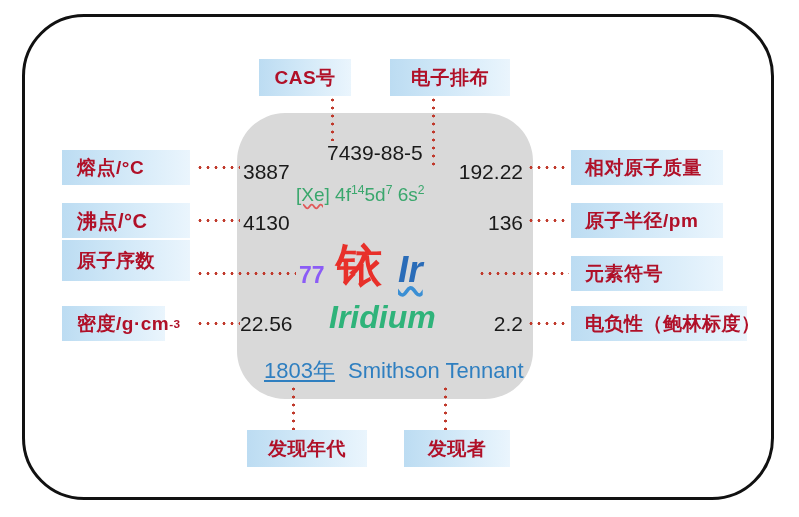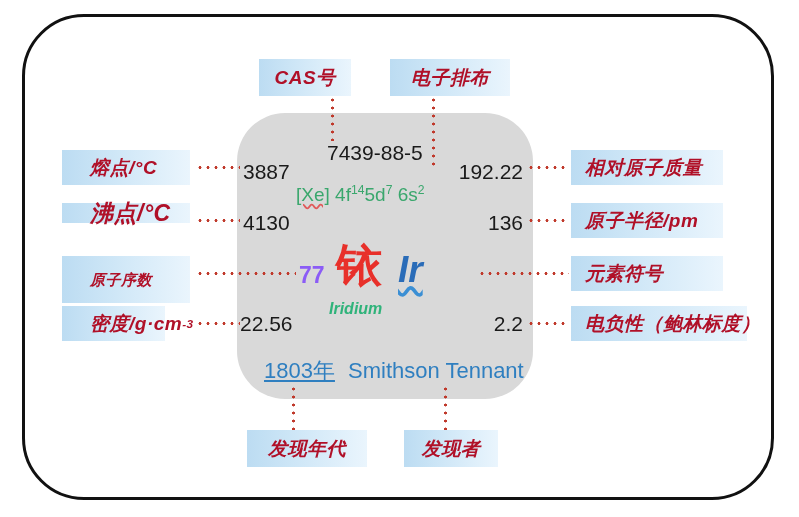--- a/index.html
+++ b/index.html
@@ -46,23 +46,22 @@
     position: absolute;
     box-sizing: border-box;
     background: linear-gradient(to right, #bcdcf2 0%, #cfe7f7 42%, #eaf5fd 100%);
     color: #b01028;
     font-weight: bold;
     display: flex;
     align-items: center;
     line-height: 1;
     white-space: nowrap;
     letter-spacing: 0.5px;
-    font-style: italic;
-  }
-  .callout.left  { justify-content: flex-start; padding-left: 28px; }
+  }
+  .callout.left  { justify-content: flex-start; padding-left: 15px; }
   .callout.right { justify-content: flex-start; padding-left: 14px; }
   .callout.center{ justify-content: center; }
   .callout .sup {
     font-size: 0.62em;
     vertical-align: super;
     line-height: 0;
   }
 
   
   .dots-h {
@@ -138,21 +137,21 @@
     font-size: 37px;
     font-weight: bold;
     line-height: 1;
     text-decoration: underline wavy #3b8fd4;
     text-underline-offset: 4px;
     font-style: italic;
   }
   .en-name {
     position: absolute;
     color: #2fb37a;
-    font-size: 16px;
+    font-size: 32px;
     font-weight: bold;
     font-style: italic;
     line-height: 1;
   }
   .disc-year, .disc-person {
     position: absolute;
     color: #2f7fc0;
     font-size: 22px;
     line-height: 1;
     white-space: nowrap;
@@ -175,26 +174,26 @@
   <div class="callout center" style="left:390px; top:59px; width:120px; height:37px; font-size:19px;">
     <span>电子排布</span>
   </div>
   <div class="dots-v" style="left:432px; top:96px; height:74px;"></div>
 
   <div class="callout left" style="left:62px; top:150px; width:128px; height:35px; font-size:19px;">
     <span>熔点/°C</span>
   </div>
   <div class="dots-h" style="left:196px; top:166px; width:44px;"></div>
 
-  <div class="callout left" style="left:62px; top:203px; width:128px; height:20px; font-size:23px;">
+  <div class="callout left" style="left:62px; top:203px; width:128px; height:35px; font-size:20px;">
     <span>沸点/°C</span>
   </div>
   <div class="dots-h" style="left:196px; top:219px; width:44px;"></div>
 
-  <div class="callout left" style="left:62px; top:256px; width:128px; height:47px; font-size:15px;">
+  <div class="callout left" style="left:62px; top:240px; width:128px; height:41px; font-size:19px;">
     <span>原子序数</span>
   </div>
   <div class="dots-h" style="left:196px; top:272px; width:100px;"></div>
 
   <div class="callout left" style="left:62px; top:306px; width:103px; height:35px; font-size:19px;text-align:center;">
     <span>密度/g·cm</span>
       <span class="sup">-3</span>
   </div>
   <div class="dots-h" style="left:196px; top:322px; width:44px;"></div>
 
@@ -216,21 +215,21 @@
   <div class="callout right" style="left:571px; top:306px; width:176px; height:35px; font-size:19px;">
     <span>电负性（鲍林标度）</span>
   </div>
   <div class="dots-h" style="left:527px; top:322px; width:42px;"></div>
 
   <div class="callout center" style="left:247px; top:430px; width:120px; height:37px; font-size:19px;">
     <span>发现年代</span>
   </div>
   <div class="dots-v" style="left:292px; top:385px; height:45px;"></div>
 
-  <div class="callout center" style="left:404px; top:430px; width:94px; height:37px; font-size:19px;">
+  <div class="callout center" style="left:404px; top:430px; width:106px; height:37px; font-size:19px;">
     <span>发现者</span>
   </div>
   <div class="dots-v" style="left:444px; top:385px; height:45px;"></div>
 
   <div class="cas" style="left:327px; top:142px;">7439-88-5</div>
 
   <div class="val" style="left:243px; top:161px;">3887</div>
 
   <div class="val r" style="left:393px; top:161px; width:130px;">192.22</div>
 

